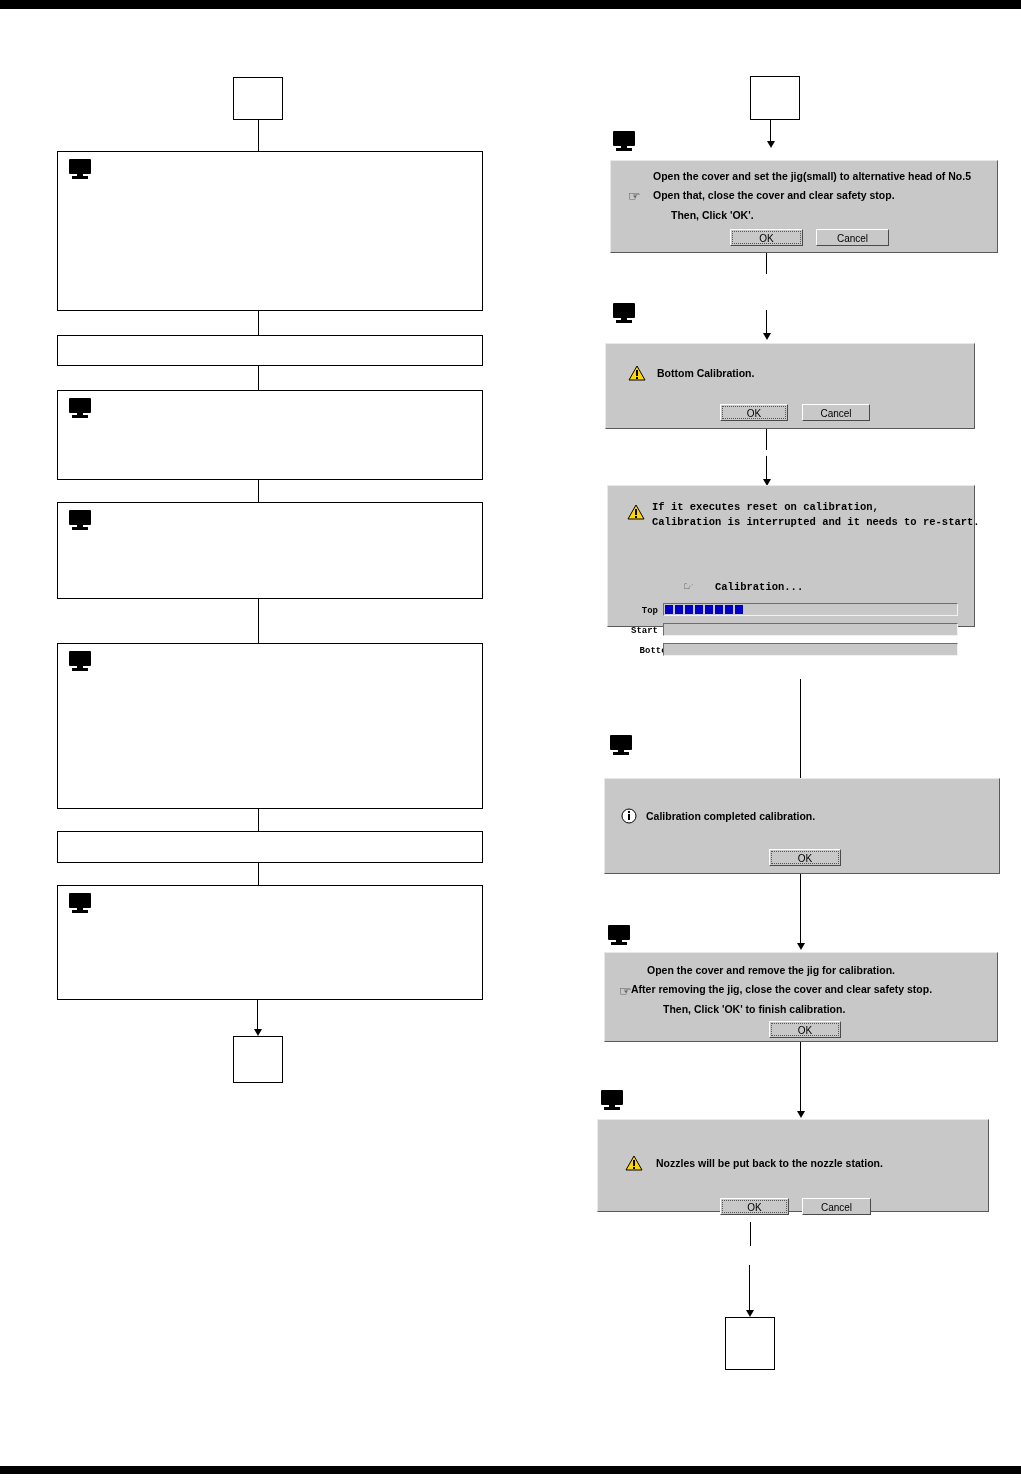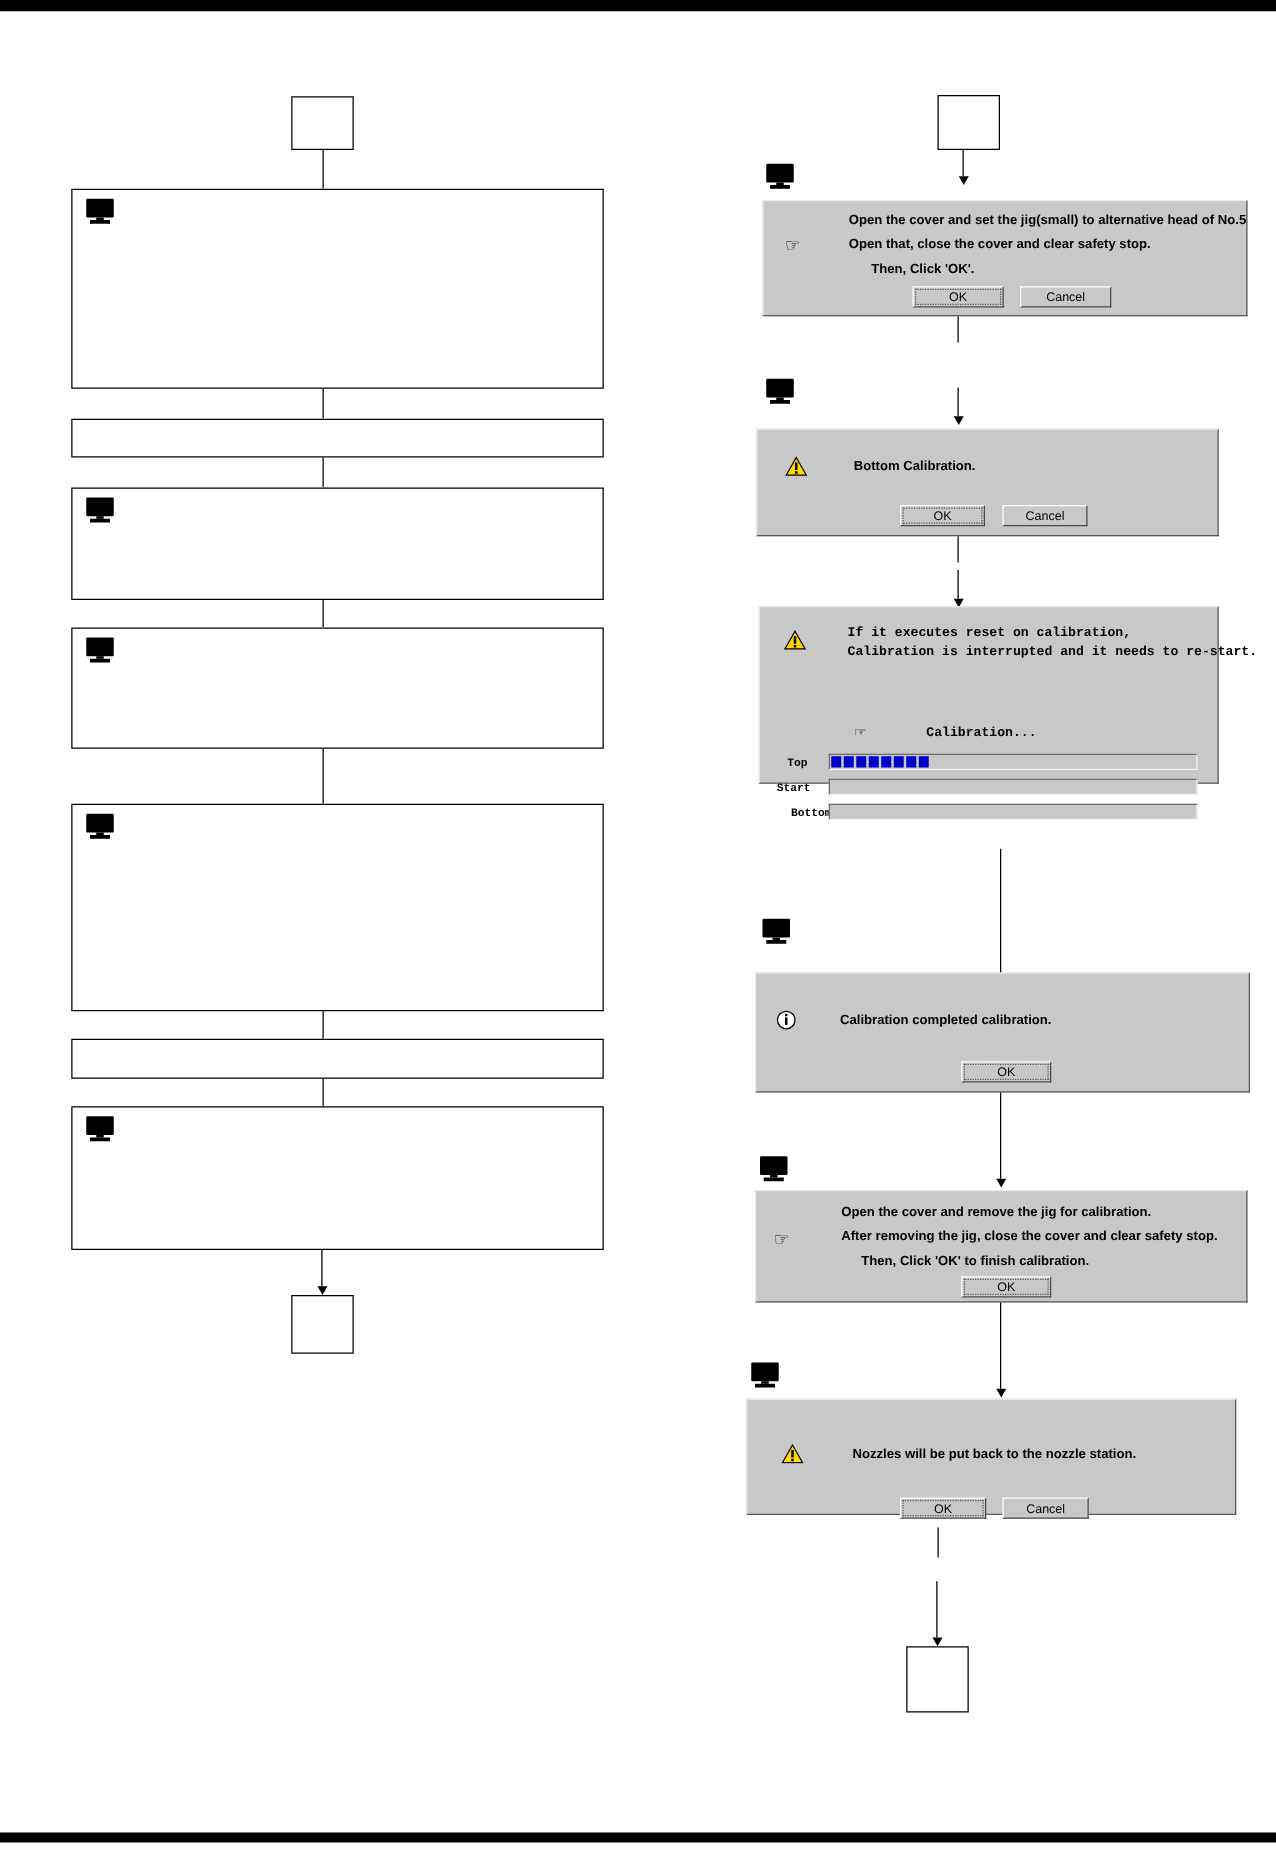--- a/index.html
+++ b/index.html
@@ -40,21 +40,21 @@
     position:absolute;
     background:#c8c8c8;
     border-top:1px solid #e8e8e8;
     border-left:1px solid #e8e8e8;
     border-right:1px solid #5a5a5a;
     border-bottom:1px solid #5a5a5a;
     box-sizing:border-box;
     font-size:10.5px;
     color:#000;
   }
-  .dlg .txt{position:absolute;font-weight:bold;font-size:10.5px;color:#000;white-space:nowrap;margin-left:26px;}
+  .dlg .txt{position:absolute;font-weight:bold;font-size:10.5px;color:#000;white-space:nowrap;}
   .btn{
     position:absolute;
     background:#c8c8c8;
     border-top:1px solid #ffffff;
     border-left:1px solid #ffffff;
     border-right:1px solid #4a4a4a;
     border-bottom:1px solid #4a4a4a;
     box-sizing:border-box;
     font-size:10px;
     text-align:center;
@@ -70,21 +70,21 @@
 
   
   .warn{position:absolute;width:18px;height:16px;}
   .warn svg{display:block;}
   
   .info{position:absolute;width:16px;height:16px;}
   
   .hand{position:absolute;width:17px;height:13px;font-size:14px;line-height:13px;color:#000;}
 
   
-  .plabel{position:absolute;font-size:9px;font-weight:bold;text-align:center;color:#000;}
+  .plabel{position:absolute;font-size:9px;font-weight:bold;text-align:right;color:#000;}
   .ptrack{
     position:absolute;height:13px;background:#c8c8c8;
     border-top:1px solid #6d6d6d;border-left:1px solid #6d6d6d;
     border-right:1px solid #f2f2f2;border-bottom:1px solid #f2f2f2;
     box-sizing:border-box;
   }
   .pfill{position:absolute;left:1px;top:1px;height:9px;}
   .pseg{position:absolute;top:0;width:8px;height:9px;background:#0000c8;}
 
   
@@ -283,21 +283,21 @@
 
 <div class="mon" style="left:608px;top:925px;">
   <div class="scr"></div>
     <div class="neck"></div>
     <div class="base"></div>
 </div>
 
 <div class="dlg" style="left:604px;top:952px;width:394px;height:90px;">
   <div class="hand" style="left:14px;top:32px;">☞</div>
   <div class="txt" style="left:42px;top:11px;">Open the cover and remove the jig for calibration.</div>
-  <div class="txt" style="left:42px;top:30px;text-align:right;">After removing the jig, close the cover and clear safety stop.</div>
+  <div class="txt" style="left:26px;top:30px;text-align:right;">After removing the jig, close the cover and clear safety stop.</div>
   <div class="txt" style="left:58px;top:50px;">Then, Click 'OK' to finish calibration.</div>
   <div class="btn" style="left:164px;top:68px;width:72px;">
     <div class="inner">OK</div>
   </div>
 </div>
 
 <div class="arrow" style="left:797px;top:1042px;width:8px;height:76px;">
   <div class="stem" style="height:69px;"></div>
   <div class="head" style="top:69px;"></div>
 </div>

